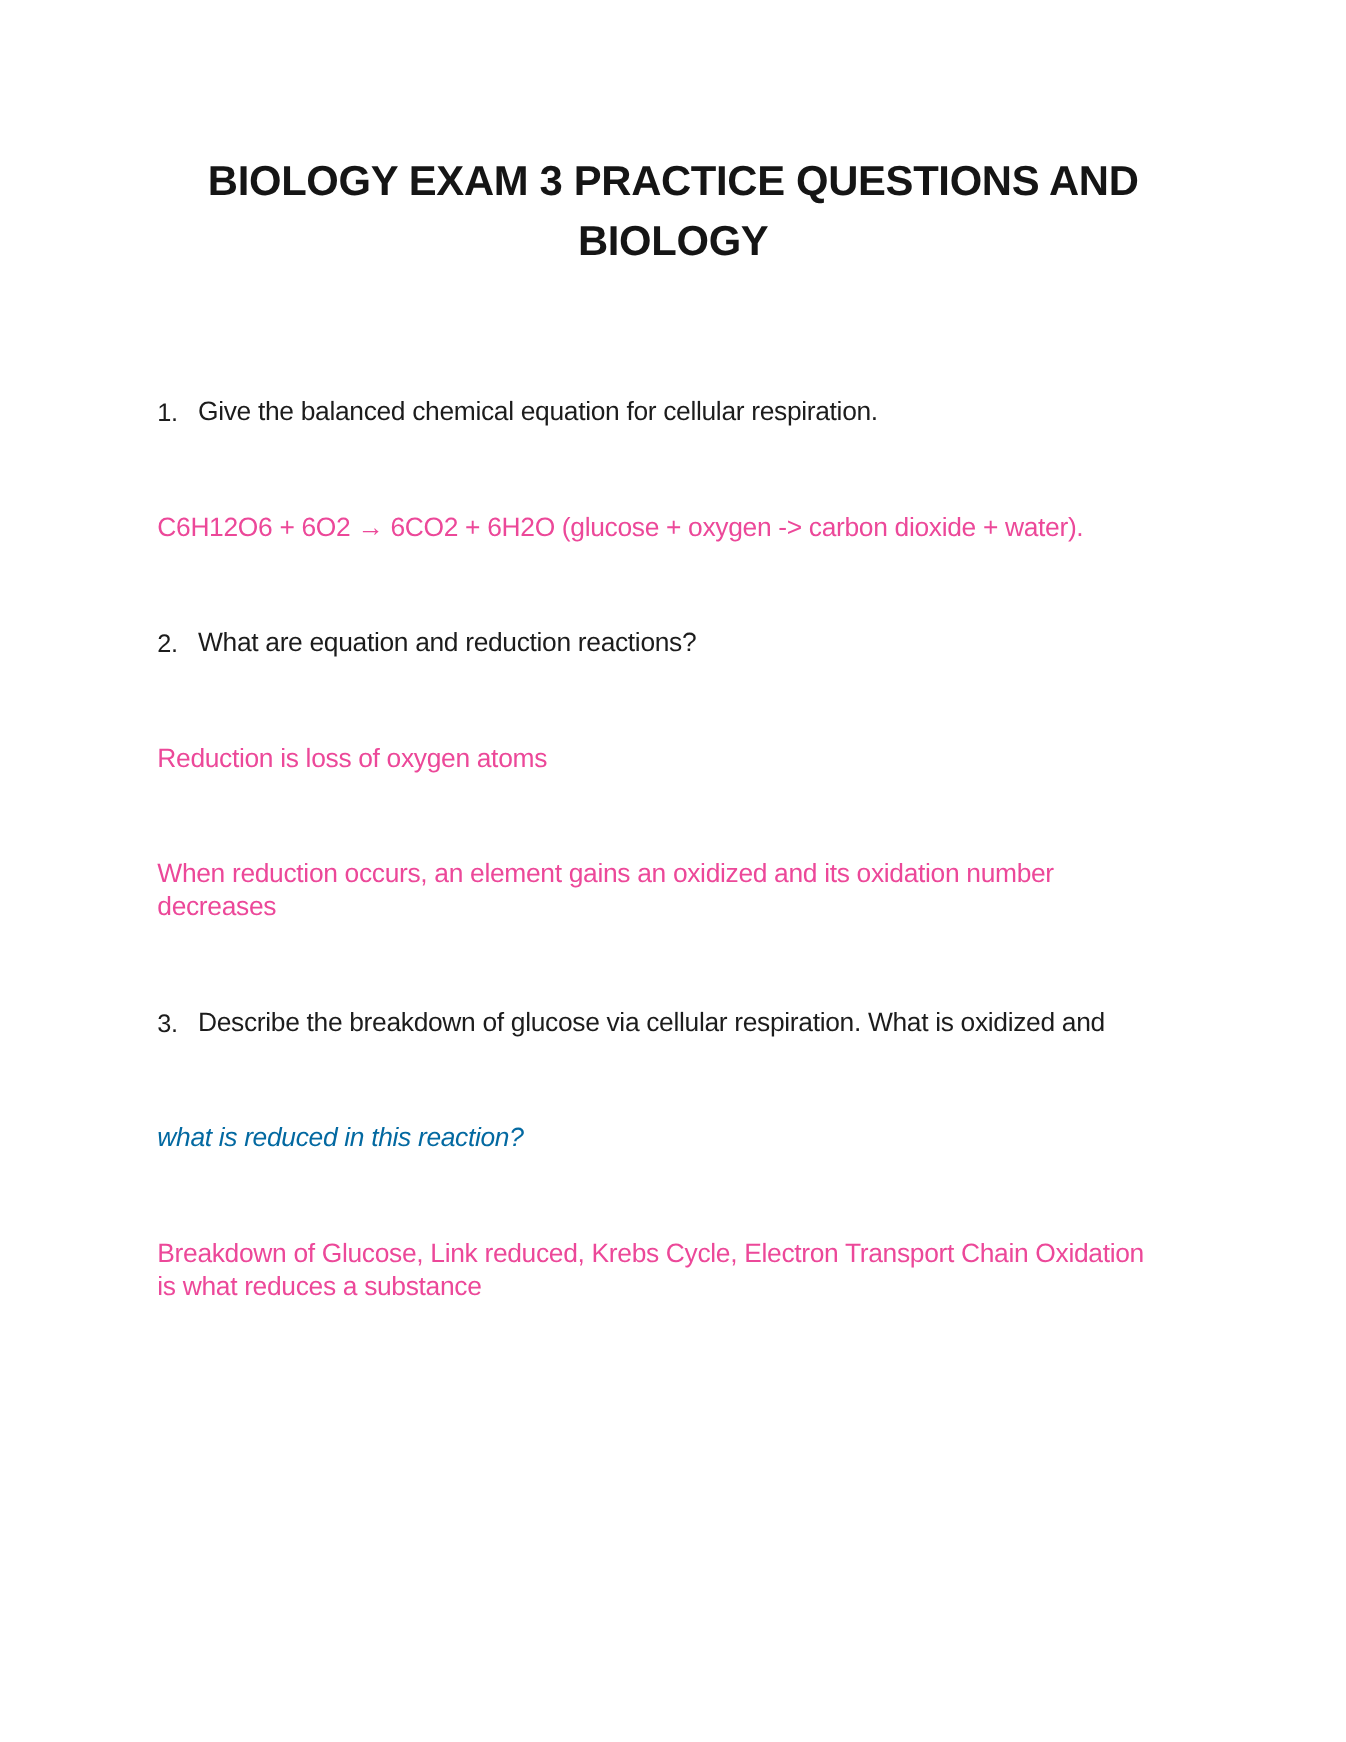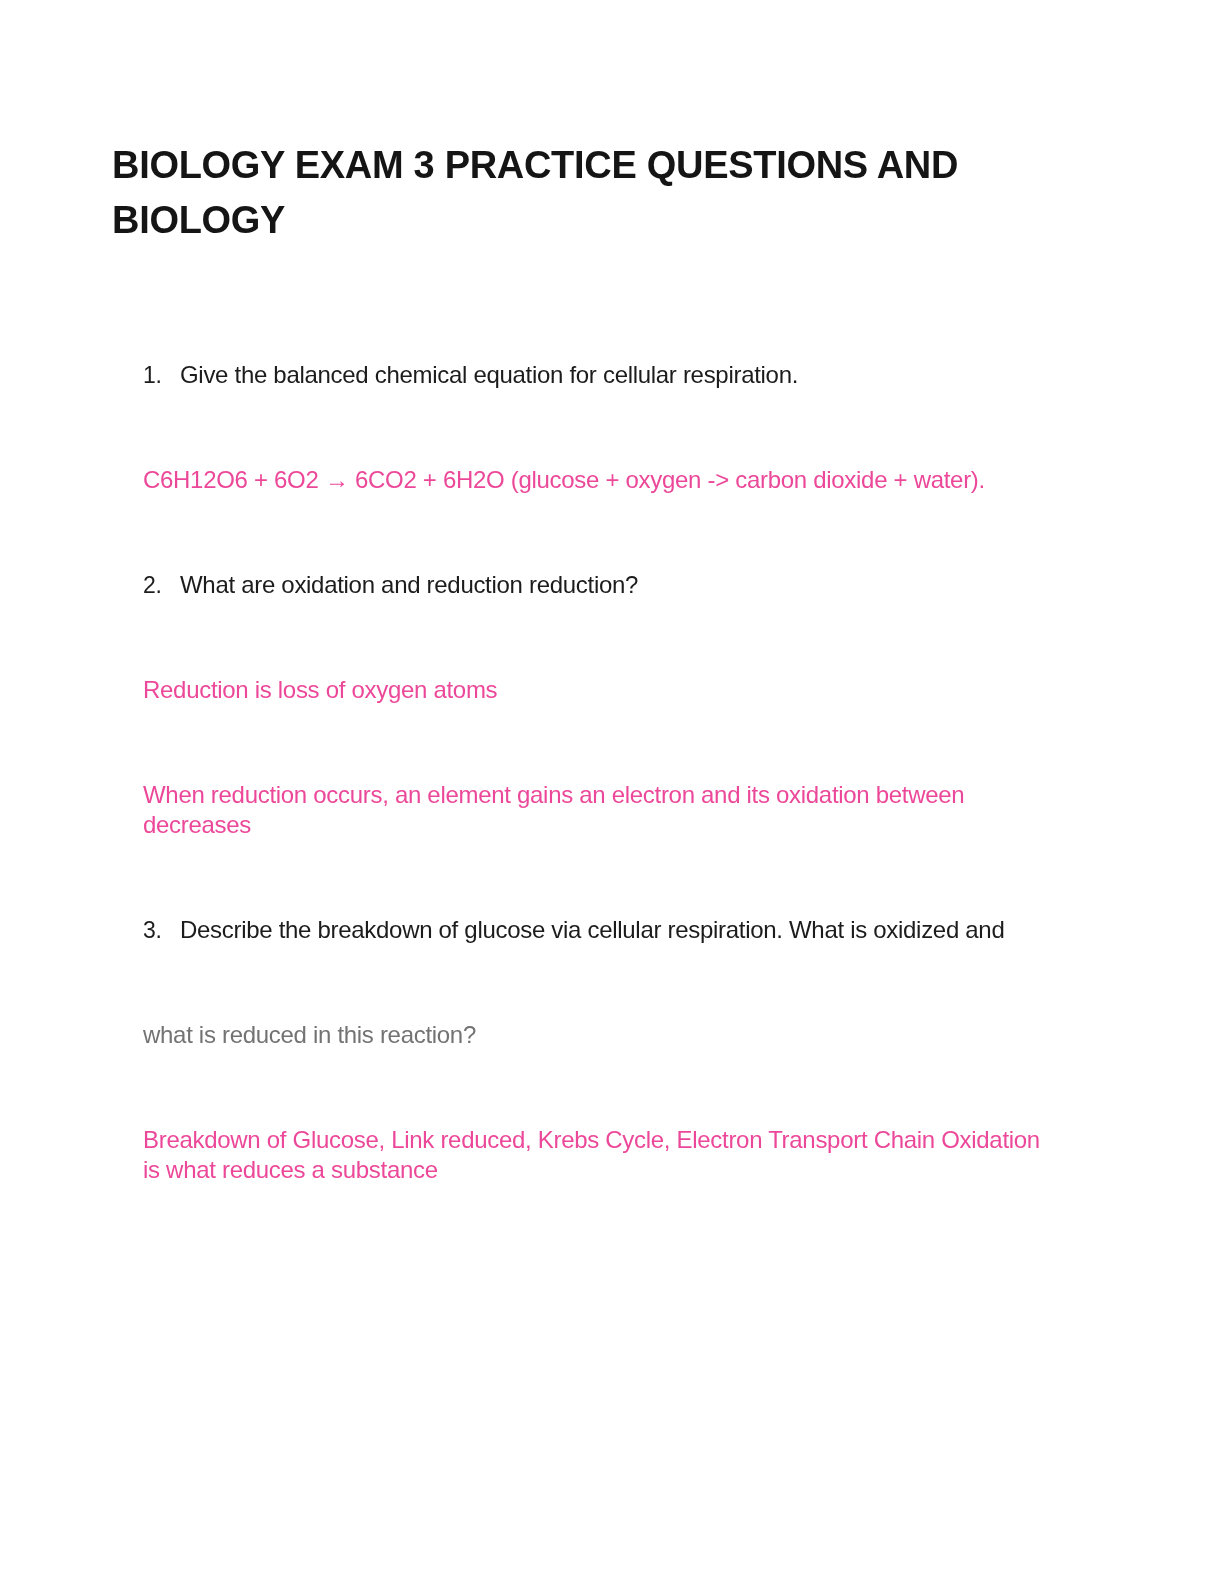--- a/index.html
+++ b/index.html
@@ -13,21 +13,21 @@
     height: 1584px;
     background: #ffffff;
     overflow: hidden;
     font-family: "Liberation Sans", sans-serif;
   }
   .doc-title {
     margin: 0;
     padding-top: 138px;
     padding-left: 112px;
     padding-right: 112px;
-    text-align: left;
+    text-align: center;
     font-size: 38px;
     line-height: 55px;
     font-weight: bold;
     letter-spacing: -0.3px;
     color: #151515;
   }
   .content {
     margin-top: 112px;
     padding-left: 143px;
     padding-right: 80px;
@@ -47,21 +47,21 @@
     flex: 0 0 37px;
     width: 37px;
     font-size: 23px;
     color: #1c1c1c;
   }
   .q-body { flex: 1 1 auto; }
   .answer {
     color: #ec4899;
   }
   .line { white-space: nowrap; }
-  .cont { color: #737373; }
+  .cont { color: #0369a1; font-style: italic; }
 </style>
 </head>
 <body>
 
 <div class="page">
 
   <h1 class="doc-title">
     <span class="line">BIOLOGY EXAM 3 PRACTICE QUESTIONS AND</span><br>
     <span class="line">BIOLOGY</span>
   </h1>
@@ -72,30 +72,30 @@
       <span class="q-num">1.</span>
       <span class="q-body">Give the balanced chemical equation for cellular respiration.</span>
     </div>
 
     <div class="para answer">
       <div class="line">C6H12O6 + 6O2 → 6CO2 + 6H2O (glucose + oxygen -&gt; carbon dioxide + water).</div>
     </div>
 
     <div class="para question">
       <span class="q-num">2.</span>
-      <span class="q-body">What are oxidation and reduction reduction?</span>
+      <span class="q-body">What are equation and reduction reactions?</span>
     </div>
 
 
     <div class="para answer">
       <div class="line">Reduction is loss of oxygen atoms</div>
     </div>
 
     <div class="para answer">
-      <div class="line">When reduction occurs, an element gains an electron and its oxidation between</div>
+      <div class="line">When reduction occurs, an element gains an oxidized and its oxidation number</div>
       <div class="line">decreases</div>
     </div>
 
     <div class="para question">
       <span class="q-num">3.</span>
       <span class="q-body">Describe the breakdown of glucose via cellular respiration. What is oxidized and</span>
     </div>
 
     <div class="para cont">
       <div class="line">what is reduced in this reaction?</div>

